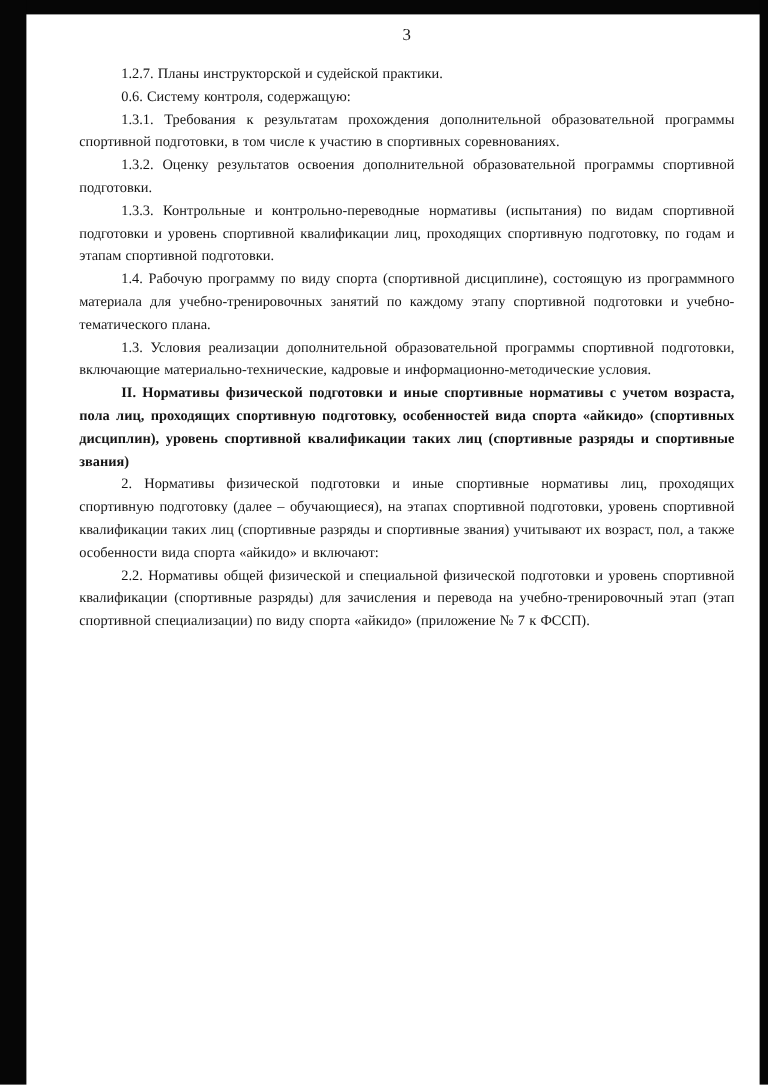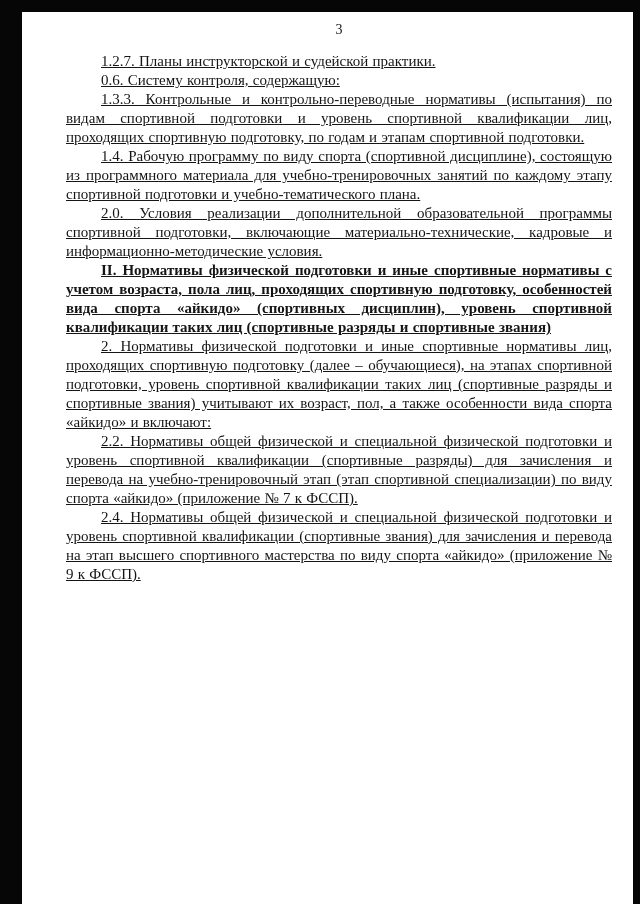--- a/index.html
+++ b/index.html
@@ -28,50 +28,50 @@
     padding: 10px 21px 0 44px;
     color: #151515;
   }
   .page-number {
     text-align: center;
     font-size: 14px;
     margin: 0 0 14px 0;
   }
   p.para {
     margin: 0;
-    font-size: 15px;
+    font-size: 12px;
     line-height: 19px;
     text-align: justify;
     text-indent: 35px;
     word-spacing: 0.5px;
-    text-decoration: underline;
   }
   .section-heading {
     margin: 16px 0 14px 0;
     font-size: 15px;
     line-height: 19.5px;
     font-weight: bold;
     text-align: center;
     text-indent: 0;
   }
 </style>
 </head>
 <body>
 
 <div class="page">
   <div class="inner">
 
     <div class="page-number">3</div>
 
     <p class="para">1.2.7. Планы инструкторской и судейской практики.</p>
     <p class="para">0.6. Систему контроля, содержащую:</p>
+    <p class="para">1.3.1. Требования к результатам прохождения дополнительной образовательной программы спортивной подготовки, в том числе к участию в спортивных соревнованиях.</p>
+    <p class="para">1.3.2. Оценку результатов освоения дополнительной образовательной программы спортивной подготовки.</p>
     <p class="para">1.3.3. Контрольные и контрольно-переводные нормативы (испытания) по видам спортивной подготовки и уровень спортивной квалификации лиц, проходящих спортивную подготовку, по годам и этапам спортивной подготовки.</p>
     <p class="para">1.4. Рабочую программу по виду спорта (спортивной дисциплине), состоящую из программного материала для учебно-тренировочных занятий по каждому этапу спортивной подготовки и учебно-тематического плана.</p>
-    <p class="para">2.0. Условия реализации дополнительной образовательной программы спортивной подготовки, включающие материально-технические, кадровые и информационно-методические условия.</p>
+    <p class="para">1.3. Условия реализации дополнительной образовательной программы спортивной подготовки, включающие материально-технические, кадровые и информационно-методические условия.</p>
 
     <p class="para section-heading">II. Нормативы физической подготовки и иные спортивные нормативы с учетом возраста, пола лиц, проходящих спортивную подготовку, особенностей вида спорта «айкидо» (спортивных дисциплин), уровень спортивной квалификации таких лиц (спортивные разряды и спортивные звания)</p>
 
     <p class="para">2. Нормативы физической подготовки и иные спортивные нормативы лиц, проходящих спортивную подготовку (далее – обучающиеся), на этапах спортивной подготовки, уровень спортивной квалификации таких лиц (спортивные разряды и спортивные звания) учитывают их возраст, пол, а также особенности вида спорта «айкидо» и включают:</p>
     <p class="para">2.2. Нормативы общей физической и специальной физической подготовки и уровень спортивной квалификации (спортивные разряды) для зачисления и перевода на учебно-тренировочный этап (этап спортивной специализации) по виду спорта «айкидо» (приложение № 7 к ФССП).</p>
-    <p class="para">2.4. Нормативы общей физической и специальной физической подготовки и уровень спортивной квалификации (спортивные звания) для зачисления и перевода на этап высшего спортивного мастерства по виду спорта «айкидо» (приложение № 9 к ФССП).</p>
 
   </div>
 </div>
 
 </body></html>

